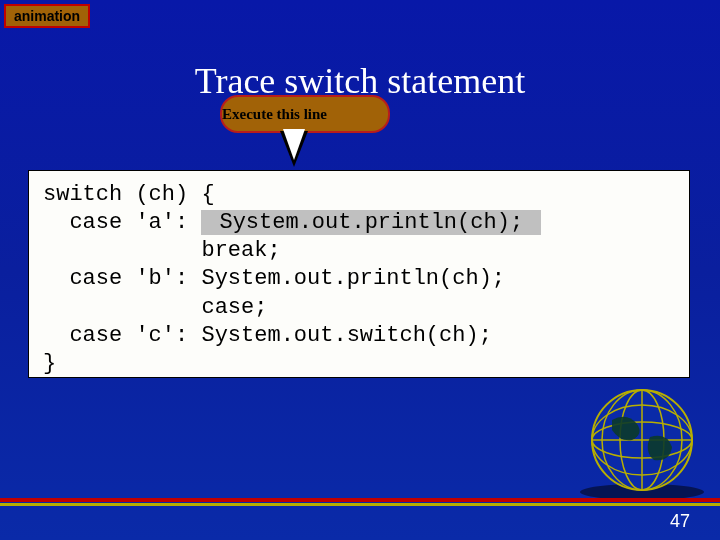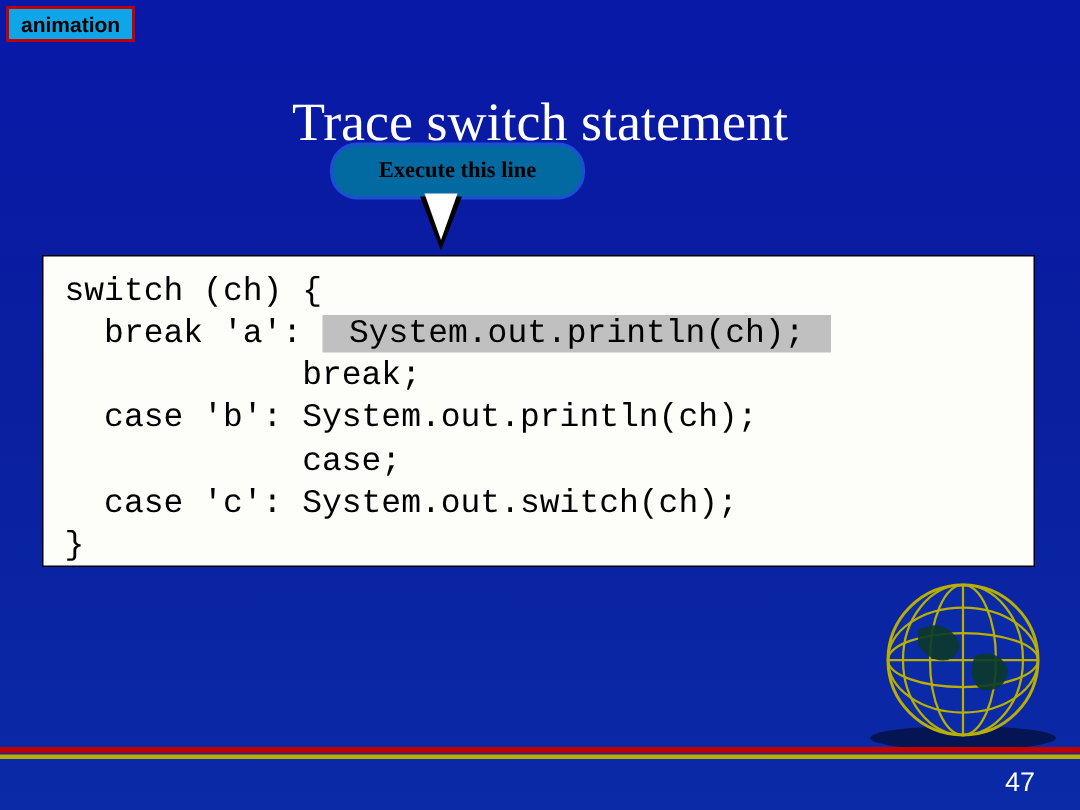--- a/index.html
+++ b/index.html
@@ -8,21 +8,21 @@
     height: 540px;
     background: linear-gradient(to bottom, #0818a8 0%, #0a1f9e 50%, #0a2aa8 100%);
     font-family: "Times New Roman", serif;
     position: relative;
     overflow: hidden;
   }
   .animation-tag {
     position: absolute;
     top: 4px;
     left: 4px;
-    background: #0ea5e9;
+    background: #a16207;
     border: 2px solid #c00000;
     padding: 2px 8px;
     font-family: Arial, sans-serif;
     font-weight: bold;
     font-size: 14px;
     color: #000;
   }
   .title {
     position: absolute;
     top: 14px;
@@ -33,26 +33,25 @@
     color: #fff;
     font-weight: normal;
     margin-top: 46px;
   }
   .callout {
     position: absolute;
     top: 95px;
     left: 220px;
     width: 170px;
     height: 38px;
-    background: #0369a1;
-    border: 2px solid #1d4ed8;
+    background: #a16207;
+    border: 2px solid #b91c1c;
     border-radius: 18px;
     display: flex;
     align-items: center;
-    justify-content: center;
     font-family: "Times New Roman", serif;
     font-size: 15px;
     color: #000;
     font-weight: bold;
   }
   .callout-pointer {
     position: absolute;
     top: 131px;
     left: 280px;
     width: 0;
@@ -132,21 +131,21 @@
 <div class="animation-tag">animation</div>
 
 <div class="title">Trace switch statement</div>
 
 <div class="callout">
   <span>Execute this line</span>
 </div>
 <div class="callout-pointer"></div>
 
 <div class="code-box"><span>switch (ch) {</span>
-<span>  break 'a': </span><span class="highlight">System.out.println(ch);</span>
+<span>  case 'a': </span><span class="highlight">System.out.println(ch);</span>
 <span>            break;</span>
 <span>  case 'b': System.out.println(ch);</span>
 <span>            case</span><span>;</span>
 <span>  case 'c': System.out.switch(ch);</span>
 <span>}</span></div>
 
 <div class="globe-wrap">
   <svg viewBox="0 0 140 120" width="140" height="120">
     <ellipse cx="70" cy="110" rx="62" ry="8" fill="#000" opacity="0.5"></ellipse>
     <circle cx="70" cy="58" r="50" fill="#0a2aa8" stroke="#b8af00" stroke-width="2"></circle>

